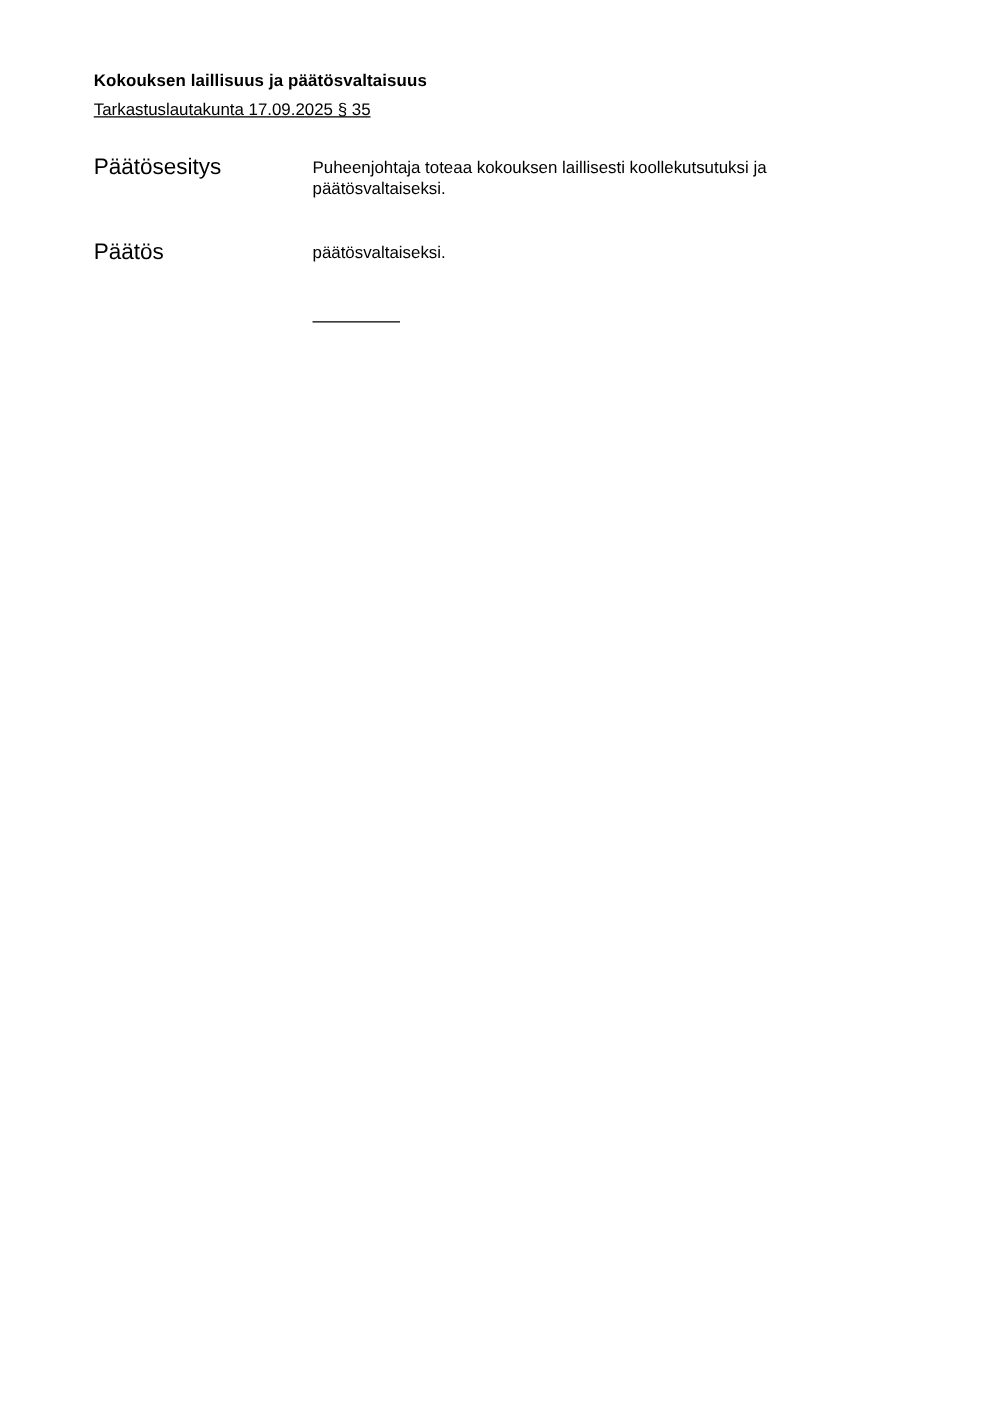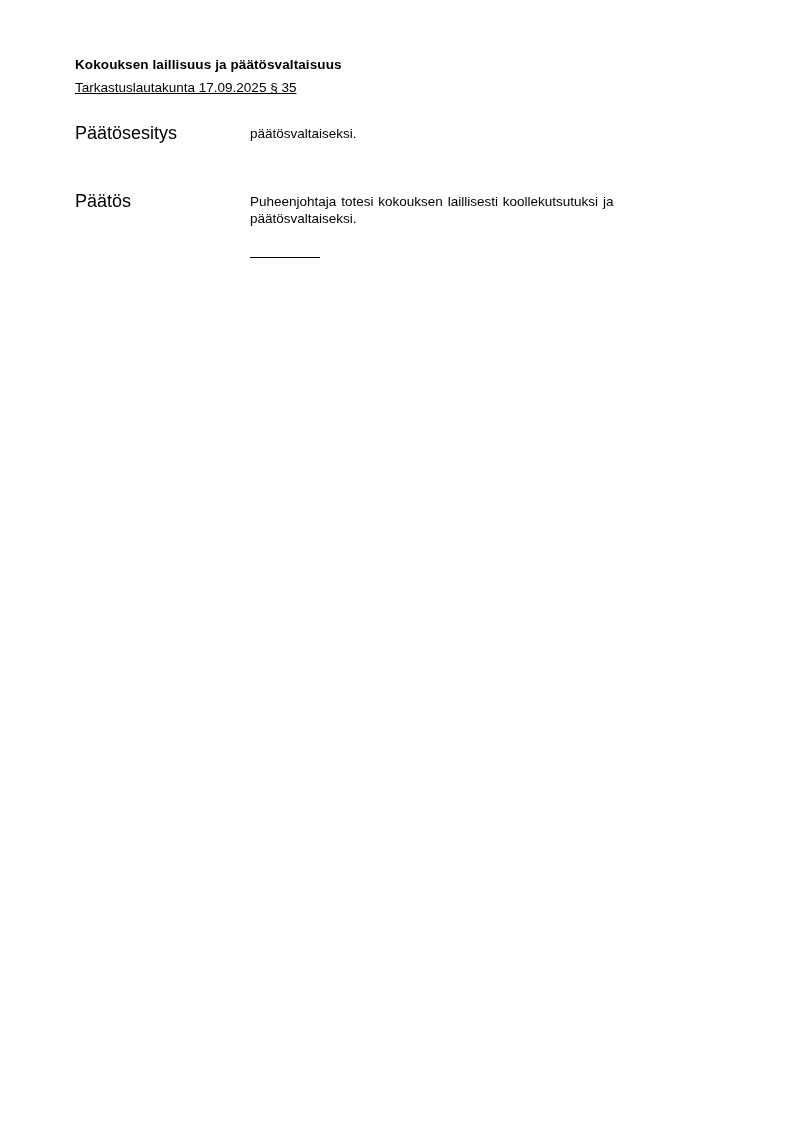--- a/index.html
+++ b/index.html
@@ -85,27 +85,27 @@
 
 <div class="page">
 
   <div class="doc-title">Kokouksen laillisuus ja päätösvaltaisuus</div>
 
   <div class="meta-line">Tarkastuslautakunta 17.09.2025 § 35</div>
 
   <div class="block block-proposal">
     <div class="block-label">Päätösesitys</div>
     <div class="block-body">
+      <span class="body-line">Puheenjohtaja toteaa kokouksen laillisesti koollekutsutuksi ja</span>
       <span class="body-line">päätösvaltaiseksi.</span>
     </div>
   </div>
 
   <div class="block block-decision">
     <div class="block-label">Päätös</div>
     <div class="block-body">
-      <span class="body-line justify-ish">Puheenjohtaja totesi kokouksen laillisesti koollekutsutuksi ja</span>
       <span class="body-line">päätösvaltaiseksi.</span>
     </div>
   </div>
 
   <div class="rule"></div>
 
 </div>
 
 </body></html>

